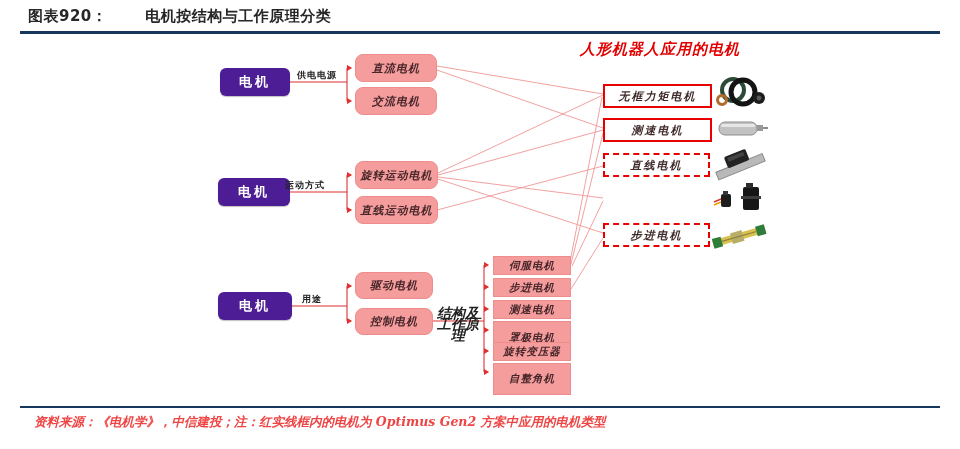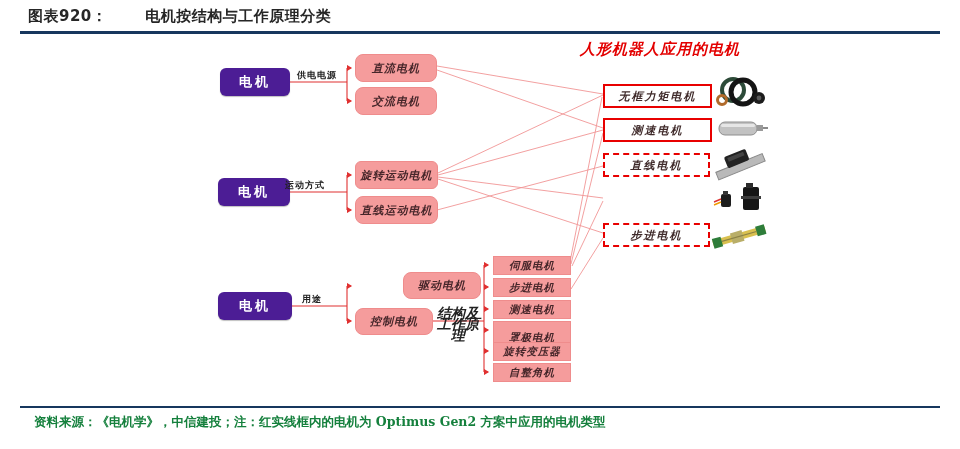--- a/index.html
+++ b/index.html
@@ -5,22 +5,22 @@
   html,body{margin:0;padding:0;background:#fff;}
   .page{position:relative;width:960px;height:449px;background:#fff;overflow:hidden;
         font-family:"DejaVu Sans",sans-serif;}
   
   .fig-header{position:absolute;left:28px;top:7px;width:910px;display:flex;
         font-size:15px;font-weight:bold;color:#262626;letter-spacing:.5px;}
   .fig-label{margin-right:38px;}
   .rule-top{position:absolute;left:20px;top:31px;width:920px;height:3px;background:#17375e;}
   .rule-bottom{position:absolute;left:20px;top:406px;width:920px;height:2px;background:#17375e;}
   .footer-note{position:absolute;left:34px;top:414px;width:900px;
-        font-family:"DejaVu Serif",serif;font-weight:bold;
-        font-size:12.5px;color:#15803d;}
+        font-family:"DejaVu Serif",serif;font-style:italic;font-weight:bold;
+        font-size:12.5px;color:#ef4444;}
   
   .wires{position:absolute;left:0;top:0;width:960px;height:449px;z-index:1;}
   .node{position:absolute;z-index:2;display:flex;align-items:center;justify-content:center;
         box-sizing:border-box;text-align:center;}
   .root-box{background:#4c1d95;color:#fff;border-radius:6px;
         font-weight:bold;font-size:13px;letter-spacing:3px;
         font-family:"DejaVu Serif",serif;
         box-shadow:0 1px 1px rgba(0,0,0,.25);}
   .pink-box{background:#f59c9c;border:1px solid #ef8c8c;border-radius:8px;
         color:#46262a;font-family:"DejaVu Serif",serif;font-style:italic;
@@ -105,31 +105,31 @@
   <div class="edge-label" style="left:292px;top:69px;width:50px;">供电电源</div>
   <div class="edge-label" style="left:280px;top:179px;width:50px;">运动方式</div>
   <div class="edge-label" style="left:296px;top:293px;width:32px;">用途</div>
   <div class="branch-label" style="left:434px;top:308px;width:48px;">
     <span>结构及</span><br>
     <span>工作原理</span>
   </div>
 
   <div class="node pink-box" style="left:355px;top:54px;width:82px;height:28px;">直流电机</div>
   <div class="node pink-box" style="left:355px;top:87px;width:82px;height:28px;">交流电机</div>
-  <div class="node pink-box" style="left:355px;top:161px;width:83px;height:28px;border-radius:6px;">旋转运动电机</div>
+  <div class="node pink-box" style="left:355px;top:161px;width:83px;height:28px;">旋转运动电机</div>
   <div class="node pink-box" style="left:355px;top:196px;width:83px;height:28px;border-radius:8px;">直线运动电机</div>
-  <div class="node pink-box" style="left:355px;top:272px;width:78px;height:27px;margin-left:48px;">驱动电机</div>
+  <div class="node pink-box" style="left:355px;top:272px;width:78px;height:27px;">驱动电机</div>
   <div class="node pink-box" style="left:355px;top:308px;width:78px;height:27px;">控制电机</div>
 
   <div class="node pink-box small" style="left:493px;top:256px;width:78px;height:19px;">伺服电机</div>
   <div class="node pink-box small" style="left:493px;top:278px;width:78px;height:19px;">步进电机</div>
   <div class="node pink-box small" style="left:493px;top:300px;width:78px;height:19px;">测速电机</div>
   <div class="node pink-box small" style="left:493px;top:321px;width:78px;height:33px;">罩极电机</div>
   <div class="node pink-box small" style="left:493px;top:342px;width:78px;height:19px;">旋转变压器</div>
-  <div class="node pink-box small" style="left:493px;top:363px;width:78px;height:19px;">自整角机</div>
+  <div class="node pink-box small" style="left:493px;top:363px;width:78px;height:32px;">自整角机</div>
 
   <div class="rp-title">人形机器人应用的电机</div>
 
   <div class="node frame-box frame-solid" style="left:603px;top:84px;width:109px;height:24px;">无框力矩电机</div>
   <div class="node frame-box frame-solid" style="left:603px;top:118px;width:109px;height:24px;">测速电机</div>
   <div class="node frame-box frame-dashed" style="left:603px;top:153px;width:107px;height:24px;">直线电机</div>
   <div class="node frame-box frame-dashed" style="left:603px;top:223px;width:107px;height:24px;">步进电机</div>
 
   <svg class="prod" style="left:714px;top:73px;" width="52" height="40" viewBox="0 0 52 40">
     <circle cx="19" cy="17" r="11" fill="none" stroke="#2c4a38" stroke-width="4"></circle>

